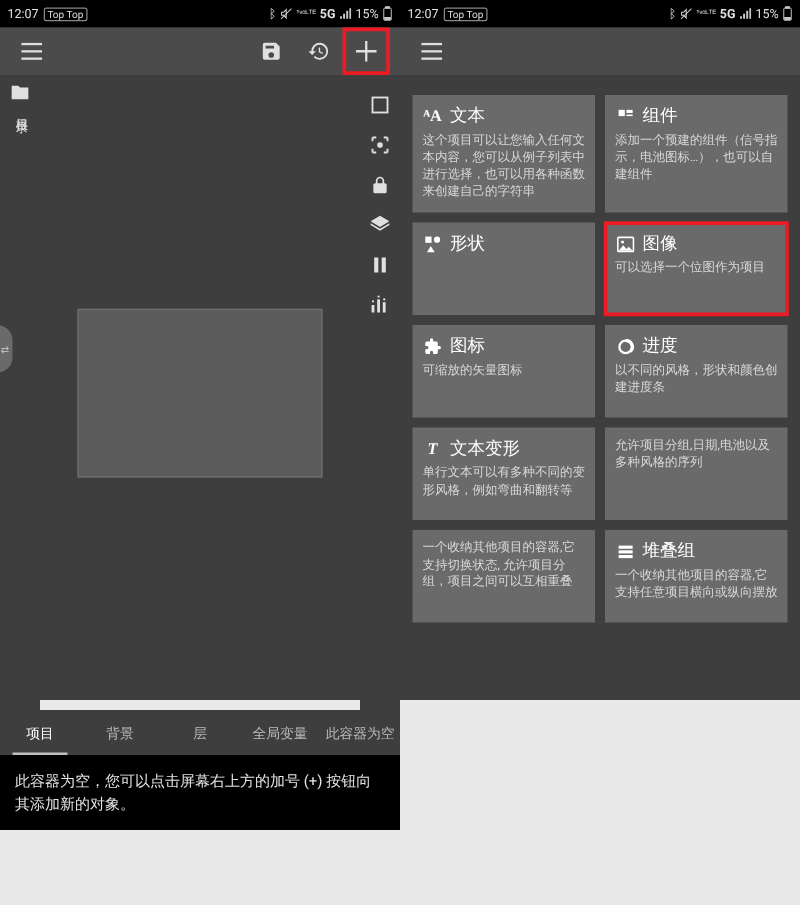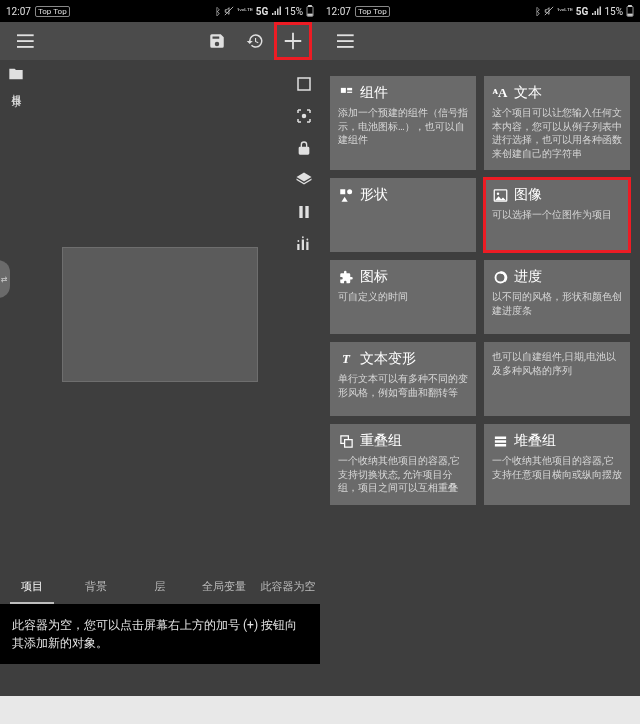--- a/index.html
+++ b/index.html
@@ -7,21 +7,21 @@
   font-family: -apple-system, "Segoe UI", Roboto, sans-serif;
   background: #e8e8e8;
   width: 640px;
   height: 724px;
   display: flex;
   font-size: 12px;
   color: #fff;
 }
 .pane {
   width: 320px;
-  height: 696px;
+  height: 560px;
   background: #3e3e3e;
   position: relative;
 }
 .status-bar {
   height: 22px;
   background: #000;
   display: flex;
   align-items: center;
   padding: 0 6px;
   font-size: 10px;
@@ -341,40 +341,40 @@
           <rect y="11" width="20" height="2.2"></rect>
           <rect y="18" width="20" height="2.2"></rect>
         </svg>
     </div>
   </div>
 
   <div class="grid">
 
     <div class="card">
       <div class="card-title">
+          <span class="card-icon" style="font-weight:700;font-family:serif">ᴬA</span>
+          <span>文本</span>
+        </div>
+      <div class="card-desc">这个项目可以让您输入任何文本内容，您可以从例子列表中进行选择，也可以用各种函数来创建自己的字符串</div>
+    </div>
+    <div class="card">
+      <div class="card-title">
           <span class="card-icon">
             <svg width="15" height="15" viewBox="0 0 24 24" fill="#fff">
               <rect x="3" y="3" width="8" height="8"></rect>
               <rect x="13" y="3" width="8" height="4"></rect>
               <rect x="13" y="9" width="8" height="2"></rect>
             </svg>
           </span>
           <span>组件</span>
         </div>
       <div class="card-desc">添加一个预建的组件（信号指示，电池图标…），也可以自建组件</div>
     </div>
     <div class="card">
       <div class="card-title">
-          <span class="card-icon" style="font-weight:700;font-family:serif">ᴬA</span>
-          <span>文本</span>
-        </div>
-      <div class="card-desc">这个项目可以让您输入任何文本内容，您可以从例子列表中进行选择，也可以用各种函数来创建自己的字符串</div>
-    </div>
-    <div class="card">
-      <div class="card-title">
           <span class="card-icon">
             <svg width="15" height="15" viewBox="0 0 24 24" fill="#fff">
               <rect x="2" y="2" width="8" height="8"></rect>
               <circle cx="17" cy="6" r="4"></circle>
               <path d="M4 22l5-8 5 8z"></path>
             </svg>
           </span>
           <span>形状</span>
         </div>
     </div>
@@ -393,21 +393,21 @@
     </div>
     <div class="card">
       <div class="card-title">
           <span class="card-icon">
             <svg width="15" height="15" viewBox="0 0 24 24" fill="#fff">
               <path d="M20 11h-2V7a2 2 0 0 0-2-2h-4V3a2 2 0 1 0-4 0v2H4a2 2 0 0 0-2 2v4h2a2 2 0 1 1 0 4H2v4a2 2 0 0 0 2 2h4v-2a2 2 0 1 1 4 0v2h4a2 2 0 0 0 2-2v-4h2a2 2 0 1 0 0-4z"></path>
             </svg>
           </span>
           <span>图标</span>
         </div>
-      <div class="card-desc">可自定义的时间</div>
+      <div class="card-desc">可缩放的矢量图标</div>
     </div>
     <div class="card">
       <div class="card-title">
           <span class="card-icon">
             <svg width="15" height="15" viewBox="0 0 24 24" fill="none" stroke="#fff" stroke-width="3">
               <circle cx="12" cy="12" r="8"></circle>
               <path d="M12 4a8 8 0 0 1 6 14" stroke="#fff" stroke-width="4"></path>
             </svg>
           </span>
           <span>进度</span>
@@ -415,32 +415,23 @@
       <div class="card-desc">以不同的风格，形状和颜色创建进度条</div>
     </div>
     <div class="card">
       <div class="card-title">
           <span class="card-icon" style="font-style:italic;font-weight:700;font-family:serif">T</span>
           <span>文本变形</span>
         </div>
       <div class="card-desc">单行文本可以有多种不同的变形风格，例如弯曲和翻转等</div>
     </div>
     <div class="card">
-      <div class="card-desc">也可以自建组件,日期,电池以及多种风格的序列</div>
-    </div>
-    <div class="card">
-      <div class="card-title">
-          <span class="card-icon">
-            <svg width="15" height="15" viewBox="0 0 24 24" fill="none" stroke="#fff" stroke-width="2">
-              <rect x="3" y="3" width="12" height="12"></rect>
-              <rect x="9" y="9" width="12" height="12" fill="#6a6a6a"></rect>
-            </svg>
-          </span>
-          <span>重叠组</span>
-        </div>
+      <div class="card-desc">允许项目分组,日期,电池以及多种风格的序列</div>
+    </div>
+    <div class="card">
       <div class="card-desc">一个收纳其他项目的容器,它支持切换状态, 允许项目分组，项目之间可以互相重叠</div>
     </div>
     <div class="card">
       <div class="card-title">
           <span class="card-icon">
             <svg width="15" height="15" viewBox="0 0 24 24" fill="#fff">
               <rect x="3" y="4" width="18" height="4"></rect>
               <rect x="3" y="10" width="18" height="4"></rect>
               <rect x="3" y="16" width="18" height="4"></rect>
             </svg>

